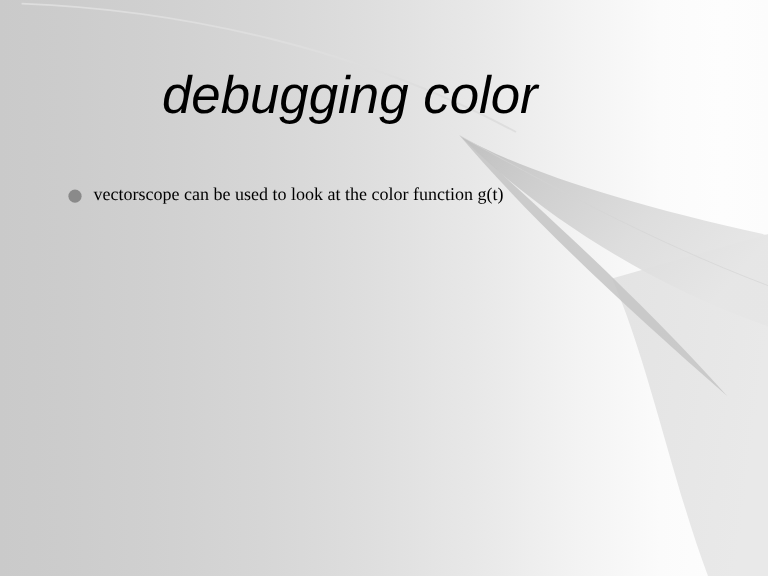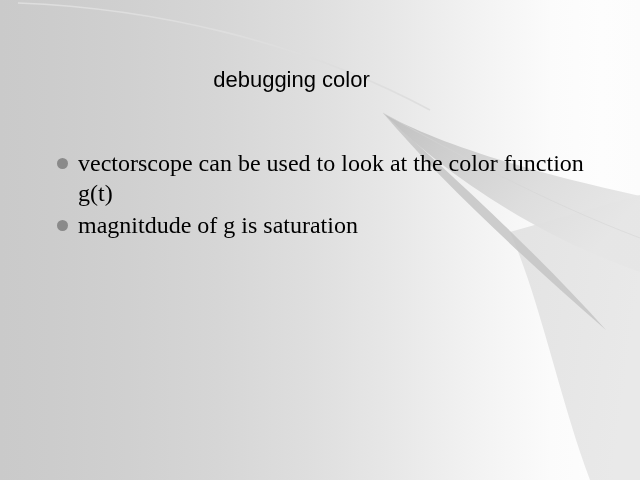--- a/index.html
+++ b/index.html
@@ -34,37 +34,38 @@
     width: 640px; height: 480px;
     pointer-events: none;
   }
   #title {
     position: absolute;
     left: 0;
     top: 60px;
     width: 583px;
     text-align: center;
     font-family: "Liberation Sans", "DejaVu Sans", sans-serif;
-    font-size: 22px;
+    font-size: 44px;
     font-weight: 400;
     line-height: 40px;
     color: #000000;
     letter-spacing: 0px;
+    font-style: italic;
   }
   #bullets {
     position: absolute;
     left: 52px;
     top: 148px;
     width: 540px;
   }
   .bullet-row {
     position: relative;
     padding-left: 26px;
     margin: 0 0 2px 0;
-    font-size: 24px;
+    font-size: 15px;
     line-height: 30px;
     color: #000000;
     font-family: "Liberation Serif", "DejaVu Serif", serif;
   }
   .bullet-dot {
     position: absolute;
     left: 5px;
     top: 10px;
     width: 11px;
     height: 11px;
@@ -118,21 +119,17 @@
   <div id="title">debugging color</div>
 
   <div id="bullets">
 
     <div class="bullet-row">
       <span class="bullet-dot"></span>
       <span class="bullet-text">vectorscope can be used to look at the color function g(t)</span>
     </div>
 
 
-    <div class="bullet-row">
-      <span class="bullet-dot"></span>
-      <span class="bullet-text">magnitdude of g is saturation</span>
-    </div>
 
 
   </div>
 
 </div>
 
 </body></html>

